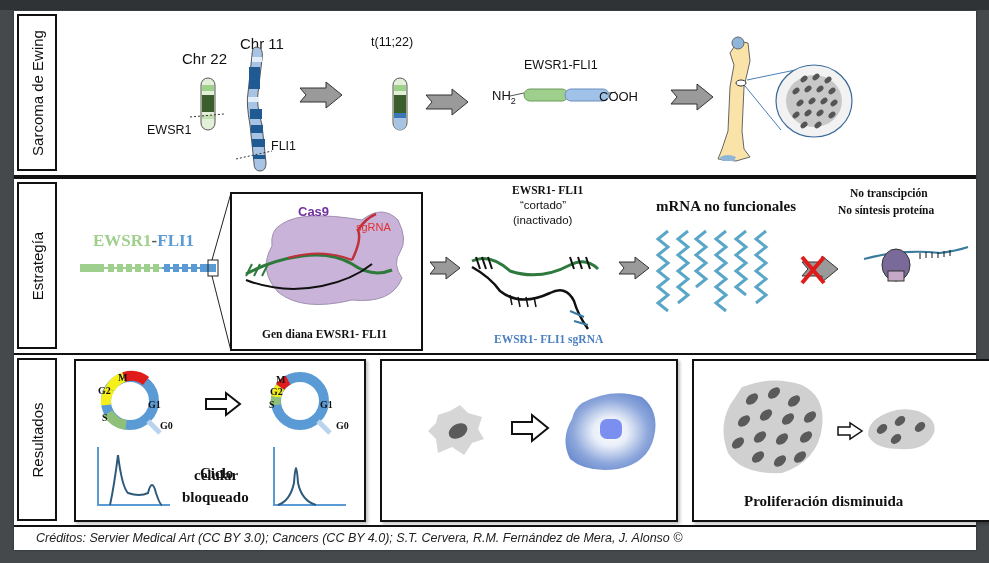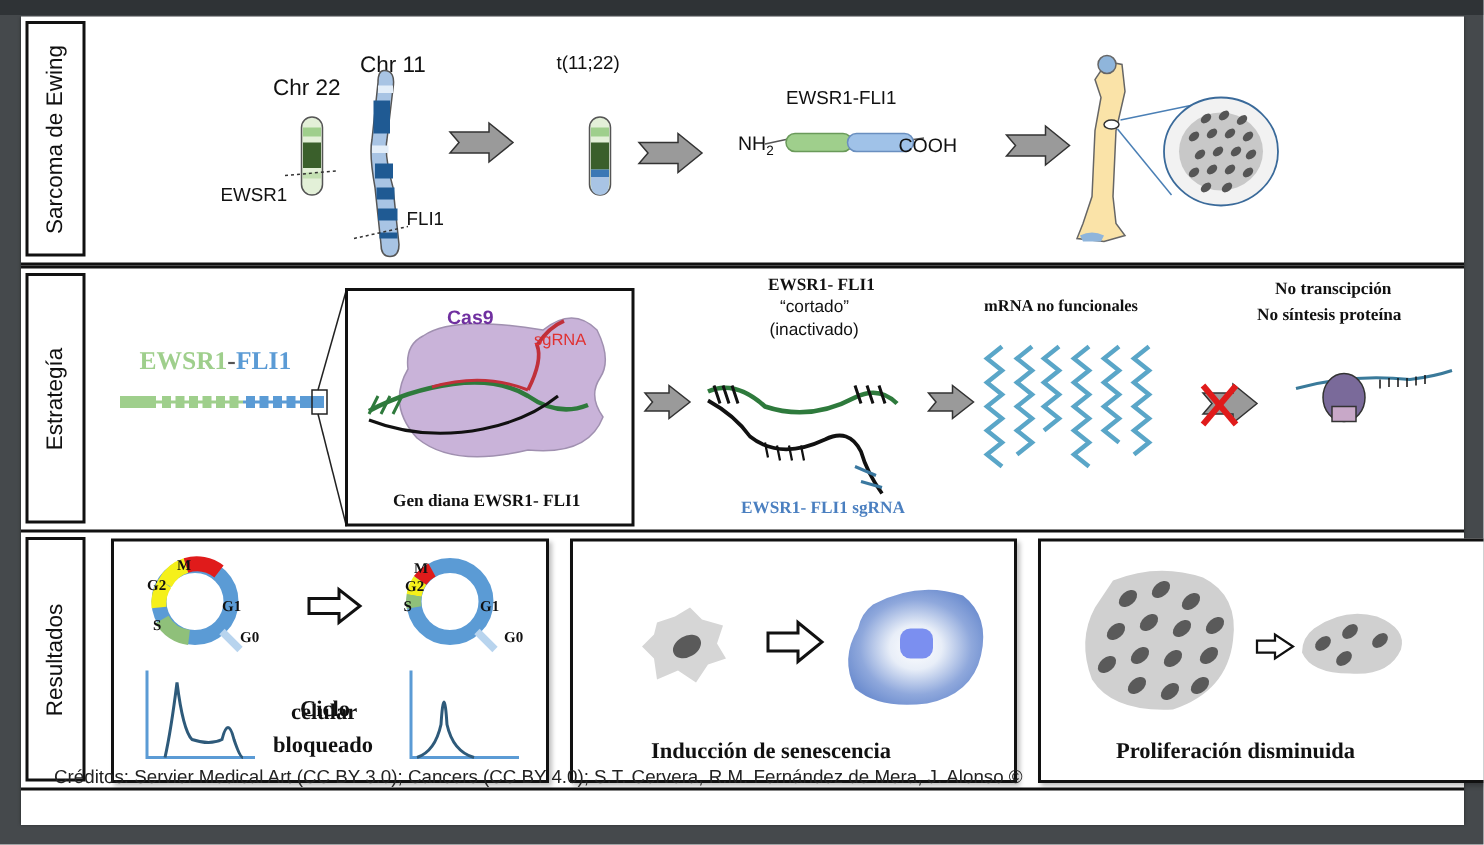--- a/index.html
+++ b/index.html
@@ -8,21 +8,21 @@
   .page { position:absolute; left:14px; top:11px; width:962px; height:539px; background:#ffffff; box-shadow:0 0 2px rgba(0,0,0,.5); }
   .row { position:absolute; left:0; width:962px; border-bottom:2px solid #111; box-sizing:border-box; }
   .row1 { top:0; height:166px; }
   .row2 { top:166px; height:178px; border-top:2px solid #111; }
   .row3 { top:344px; height:172px; }
   .rowlabel { position:absolute; left:3px; top:3px; bottom:4px; width:40px; border:2px solid #111; box-sizing:border-box; background:#fff; }
   .rowlabel span { position:absolute; left:50%; top:50%; transform:translate(-50%,-50%) rotate(-90deg); white-space:nowrap; font-size:15px; color:#111; }
   .t { position:absolute; white-space:nowrap; color:#111; }
   .b { font-weight:bold;font-family:Liberation Serif, serif; }
   .panel { position:absolute; border:2px solid #111; box-sizing:border-box; background:#fff; box-shadow:2px 2px 3px rgba(0,0,0,.25); }
-  .footer { position:absolute; left:0; top:496px; width:824px; height:23px; }
+  .footer { position:absolute; left:0; top:516px; width:824px; height:23px;font-style:italic; }
   .footer span { position:absolute; left:22px; top:4px; font-size:12.5px; color:#222; }
   svg { position:absolute; overflow:visible; }
 </style>
 </head>
 <body>
 
 <div class="topbar"></div>
 
 <div class="page">
 
@@ -179,21 +179,21 @@
       <path d="M6,6 L10,18 M12,6 L16,18 M18,6 L22,18 M100,6 L104,18 M108,6 L112,18 M116,6 L120,18" stroke="#111" stroke-width="2"></path>
       <path d="M40,44 L42,54 M48,46 L50,56 M56,46 L58,56 M64,46 L66,56" stroke="#111" stroke-width="1.5"></path>
       <path d="M100,60 L114,66 M104,70 L118,74" stroke="#3a78a0" stroke-width="2"></path>
     </svg>
     <span class="t b" style="left:480px;top:154px;font-size:11.5px;color:#4a7fc0;">EWSR1- FLI1  sgRNA</span>
 
     <svg style="left:603px;top:76px;" width="34" height="26">
       <polygon points="2,7 18,7 18,2 32,13 18,24 18,19 2,19 7,13" fill="#9a9a9a" stroke="#333" stroke-width="1"></polygon>
     </svg>
 
-    <span class="t b" style="left:642px;top:19px;font-size:11px;">mRNA no funcionales</span>
+    <span class="t b" style="left:642px;top:19px;font-size:15px;">mRNA no funcionales</span>
     <svg style="left:636px;top:42px;" width="140" height="114">
       <g fill="none" stroke="#5aa6c8" stroke-width="3">
         <path d="M18,10 l-10,8 l10,8 l-10,8 l10,8 l-10,8 l10,8 l-10,8 l10,8 l-10,8 l10,8"></path>
         <path d="M38,10 l-10,8 l10,8 l-10,8 l10,8 l-10,8 l10,8 l-10,8 l10,8 l-10,8"></path>
         <path d="M56,10 l-10,8 l10,8 l-10,8 l10,8 l-10,8 l10,8 l-10,8"></path>
         <path d="M76,10 l-10,8 l10,8 l-10,8 l10,8 l-10,8 l10,8 l-10,8 l10,8 l-10,8 l10,8"></path>
         <path d="M96,10 l-10,8 l10,8 l-10,8 l10,8 l-10,8 l10,8 l-10,8 l10,8"></path>
         <path d="M116,10 l-10,8 l10,8 l-10,8 l10,8 l-10,8 l10,8 l-10,8 l10,8 l-10,8"></path>
       </g>
     </svg>
@@ -279,21 +279,20 @@
           <radialGradient id="senGrad" cx="50%" cy="50%" r="55%">
             <stop offset="0%" stop-color="#ffffff"></stop>
             <stop offset="35%" stop-color="#e8eef8"></stop>
             <stop offset="75%" stop-color="#8fa8dc"></stop>
             <stop offset="100%" stop-color="#6f8fd0"></stop>
           </radialGradient>
         </defs>
         <path d="M20,14 Q50,-2 80,8 Q98,22 92,48 Q86,74 56,80 Q24,84 8,70 Q-2,50 10,30 Q12,20 20,14 Z" fill="url(#senGrad)"></path>
         <rect x="38" y="30" width="22" height="20" rx="7" fill="#7b8ff0"></rect>
       </svg>
-      <span class="t b" style="left:52px;top:132px;font-size:15px;">Inducción de senescencia</span>
     </div>
 
     <div class="panel" style="left:678px;top:4px;width:312px;height:163px;">
       <svg style="left:28px;top:16px;" width="110" height="100">
         <path d="M20,10 Q50,-2 80,8 Q104,20 100,50 Q96,84 60,96 Q20,98 6,76 Q-4,50 8,28 Z" fill="#d0d0d0"></path>
         <g fill="#5a5a5a">
           <ellipse cx="30" cy="22" rx="7" ry="4.5" transform="rotate(-40 30 22)"></ellipse>
           <ellipse cx="52" cy="16" rx="7" ry="4.5" transform="rotate(-40 52 16)"></ellipse>
           <ellipse cx="72" cy="24" rx="7" ry="4.5" transform="rotate(-40 72 24)"></ellipse>
           <ellipse cx="22" cy="44" rx="7" ry="4.5" transform="rotate(-40 22 44)"></ellipse>

